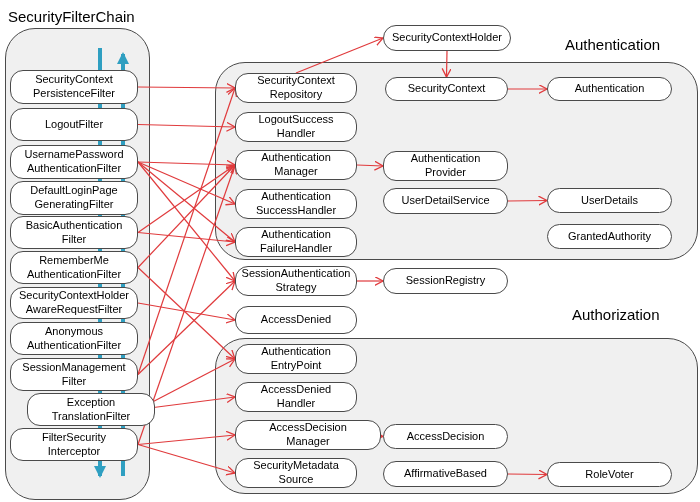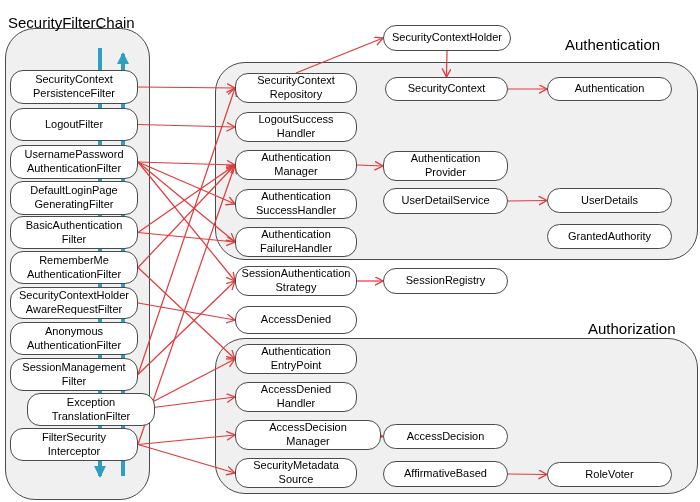--- a/index.html
+++ b/index.html
@@ -22,23 +22,23 @@
   }
   .diagram-title {
     position:absolute; z-index:4; font-size:15px; color:#000;
   }
 </style>
 </head>
 <body>
 
 <div id="stage">
 
-  <div class="diagram-title" style="left:8px;top:14px;">SecurityFilterChain</div>
+  <div class="diagram-title" style="left:8px;top:8px;">SecurityFilterChain</div>
   <div class="diagram-title" style="left:565px;top:36px;">Authentication</div>
-  <div class="diagram-title" style="left:572px;top:320px;margin-left:16px;">Authorization</div>
+  <div class="diagram-title" style="left:572px;top:306px;">Authorization</div>
 
   <div class="group" style="left:5px;top:28px;width:143px;height:470px;"></div>
   <div class="group" style="left:215px;top:62px;width:481px;height:196px;"></div>
   <div class="group" style="left:215px;top:338px;width:481px;height:154px;"></div>
 
   <svg id="edge-layer" width="700" height="502">
     <defs>
       <marker id="arrow-red" markerUnits="userSpaceOnUse" markerWidth="10" markerHeight="10" refX="8.5" refY="4.5" orient="auto">
         <path d="M0,0 L8.5,4.5 L0,9" style="fill:none;stroke:var(--arrow);stroke-width:1.3"></path>
       </marker>

